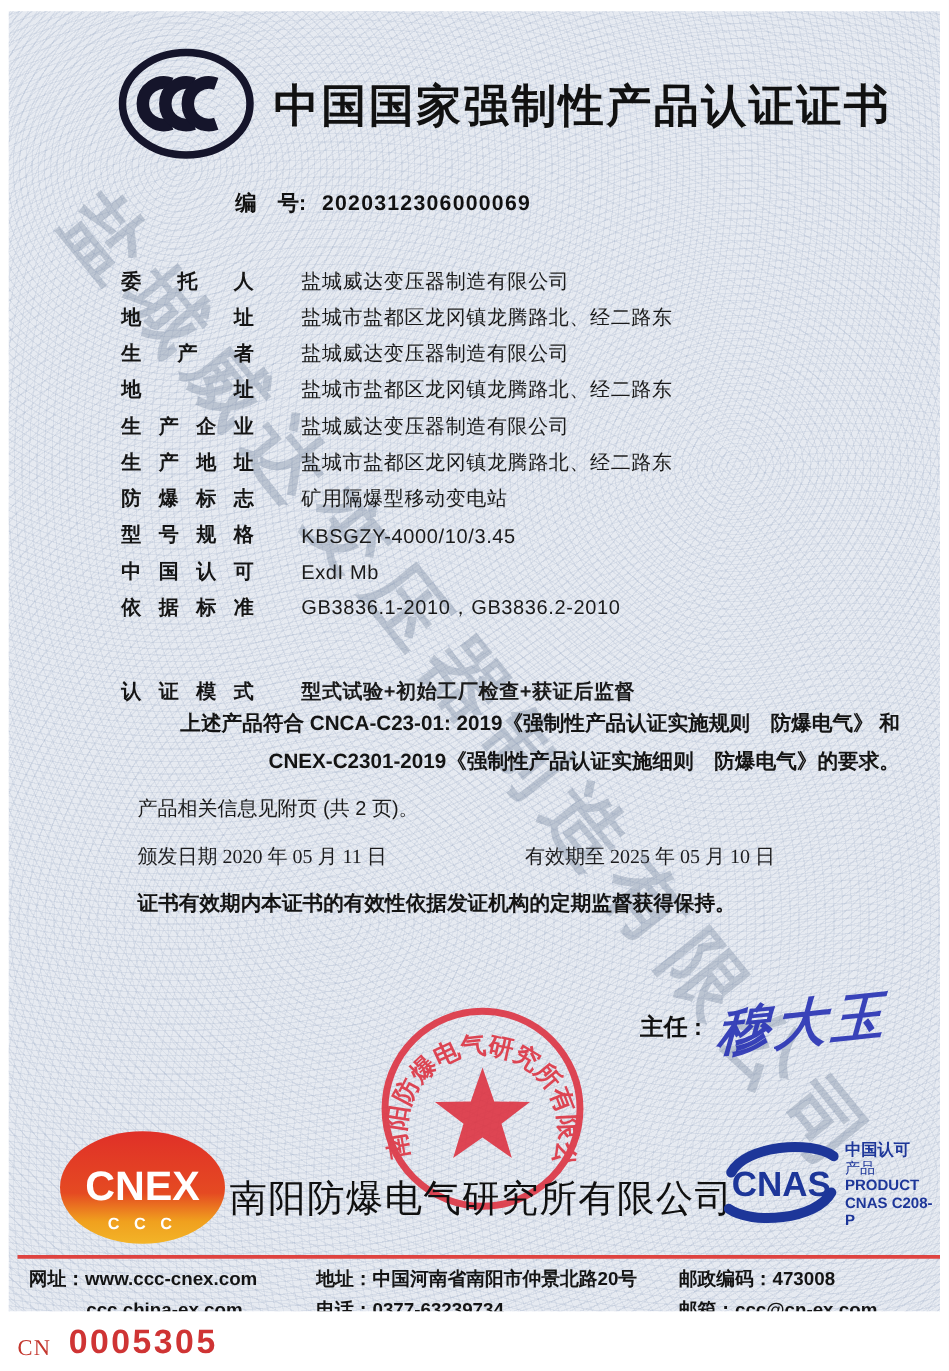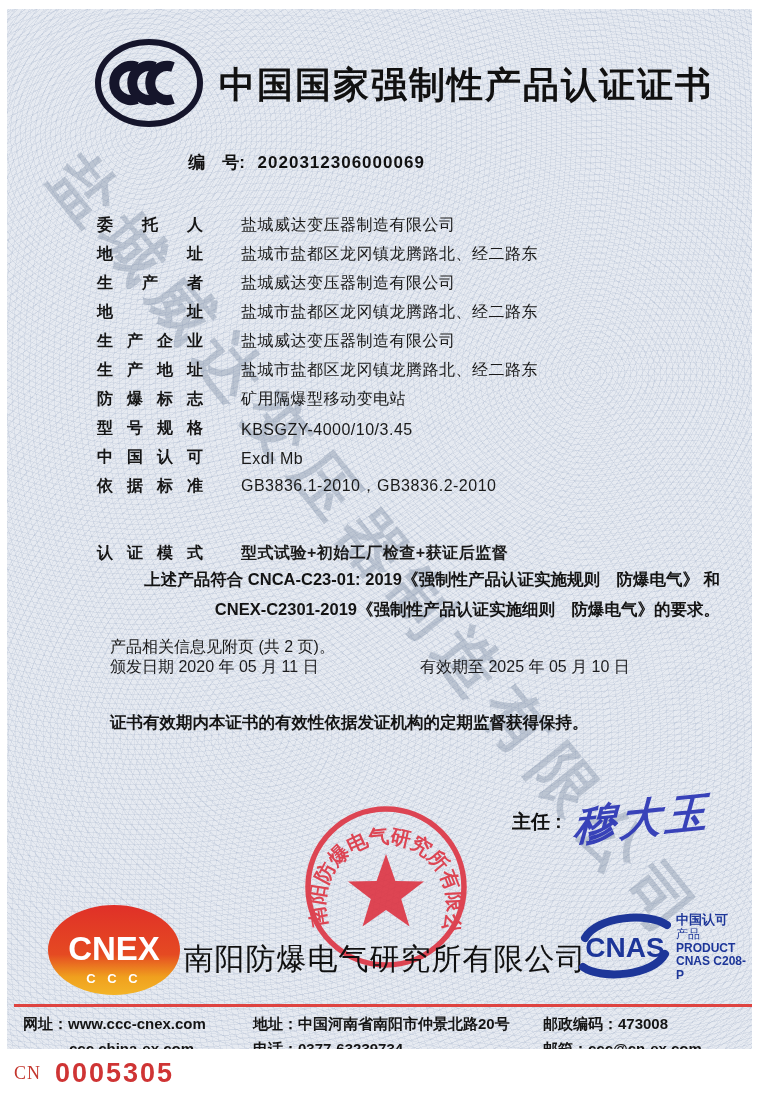--- a/index.html
+++ b/index.html
@@ -52,21 +52,21 @@
   }
   .fvalue { margin-left:38px; color:#1a1a1a; letter-spacing:.5px; white-space:nowrap; }
   .fvalue.bold { font-weight:bold; }
   .compliance {
     position:absolute; left:88px; top:556px; width:625px;
     font-size:16.5px; font-weight:bold; line-height:1.8; color:#141414;
     text-indent:2em;
     text-align:right;
   }
   .attach { position:absolute; left:103px; top:628px; font-size:16px; color:#1a1a1a; }
-  .dates { position:absolute; left:103px; top:648px; width:600px; display:flex; font-size:16px; }
+  .dates { position:absolute; left:103px; top:666px; width:600px; display:flex; font-size:16px;font-family:Liberation Serif, serif; }
   .dates .issue { width:310px; }
   .validity { position:absolute; left:103px; top:703px; font-size:16.5px; font-weight:bold; color:#141414; }
   .director { position:absolute; left:505px; top:800px; font-size:19px; font-weight:bold; color:#111; }
   .signature {
     position:absolute; left:566px; top:782px;
     font-size:42px; color:#2b35b5; font-weight:bold; font-style:italic;
     transform:rotate(-6deg) skewX(-8deg); letter-spacing:4px; white-space:nowrap;
     opacity:.92;
   }
   .seal { position:absolute; left:294px; top:793px; opacity:.88; }
@@ -82,21 +82,21 @@
   .cnas-lines .l3, .cnas-lines .l4 { font-size:12px; font-weight:bold; }
   .redline { position:absolute; left:7px; top:995px; width:745px; height:3px; background:#de4340; }
   .footer {
     position:absolute; left:16px; top:1003px; width:728px;
     display:flex; font-size:15px; font-weight:600; color:#141414; line-height:1.65;
   }
   .fcol1 { width:230px; }
   .fcol1 .line2 { padding-left:46px; }
   .fcol2 { width:290px; }
   .fcol3 { width:205px; text-align:left; }
-  .serial { position:absolute; left:14px; top:1058px; display:flex; align-items:center; color:#c4372e; }
+  .serial { position:absolute; left:14px; top:1058px; display:flex; align-items:flex-end; color:#c4372e; }
   .serial .pfx { font-family:"Liberation Serif", serif; font-size:18px; letter-spacing:1px; }
   .serial .num { font-size:27px; font-weight:bold; margin-left:14px; letter-spacing:2px; color:#cf3434; }
 </style>
 </head>
 <body>
 
 <div class="page">
   <div class="cert">
 
     <div class="watermark">盐城威达变压器制造有限公司</div>

